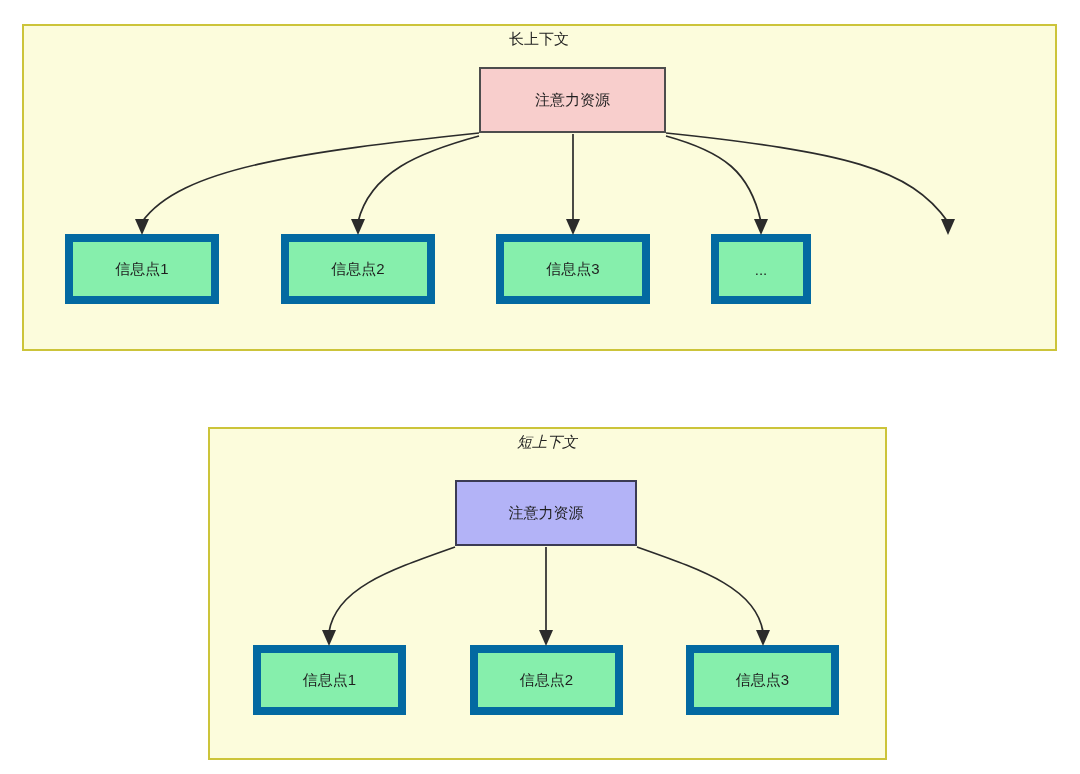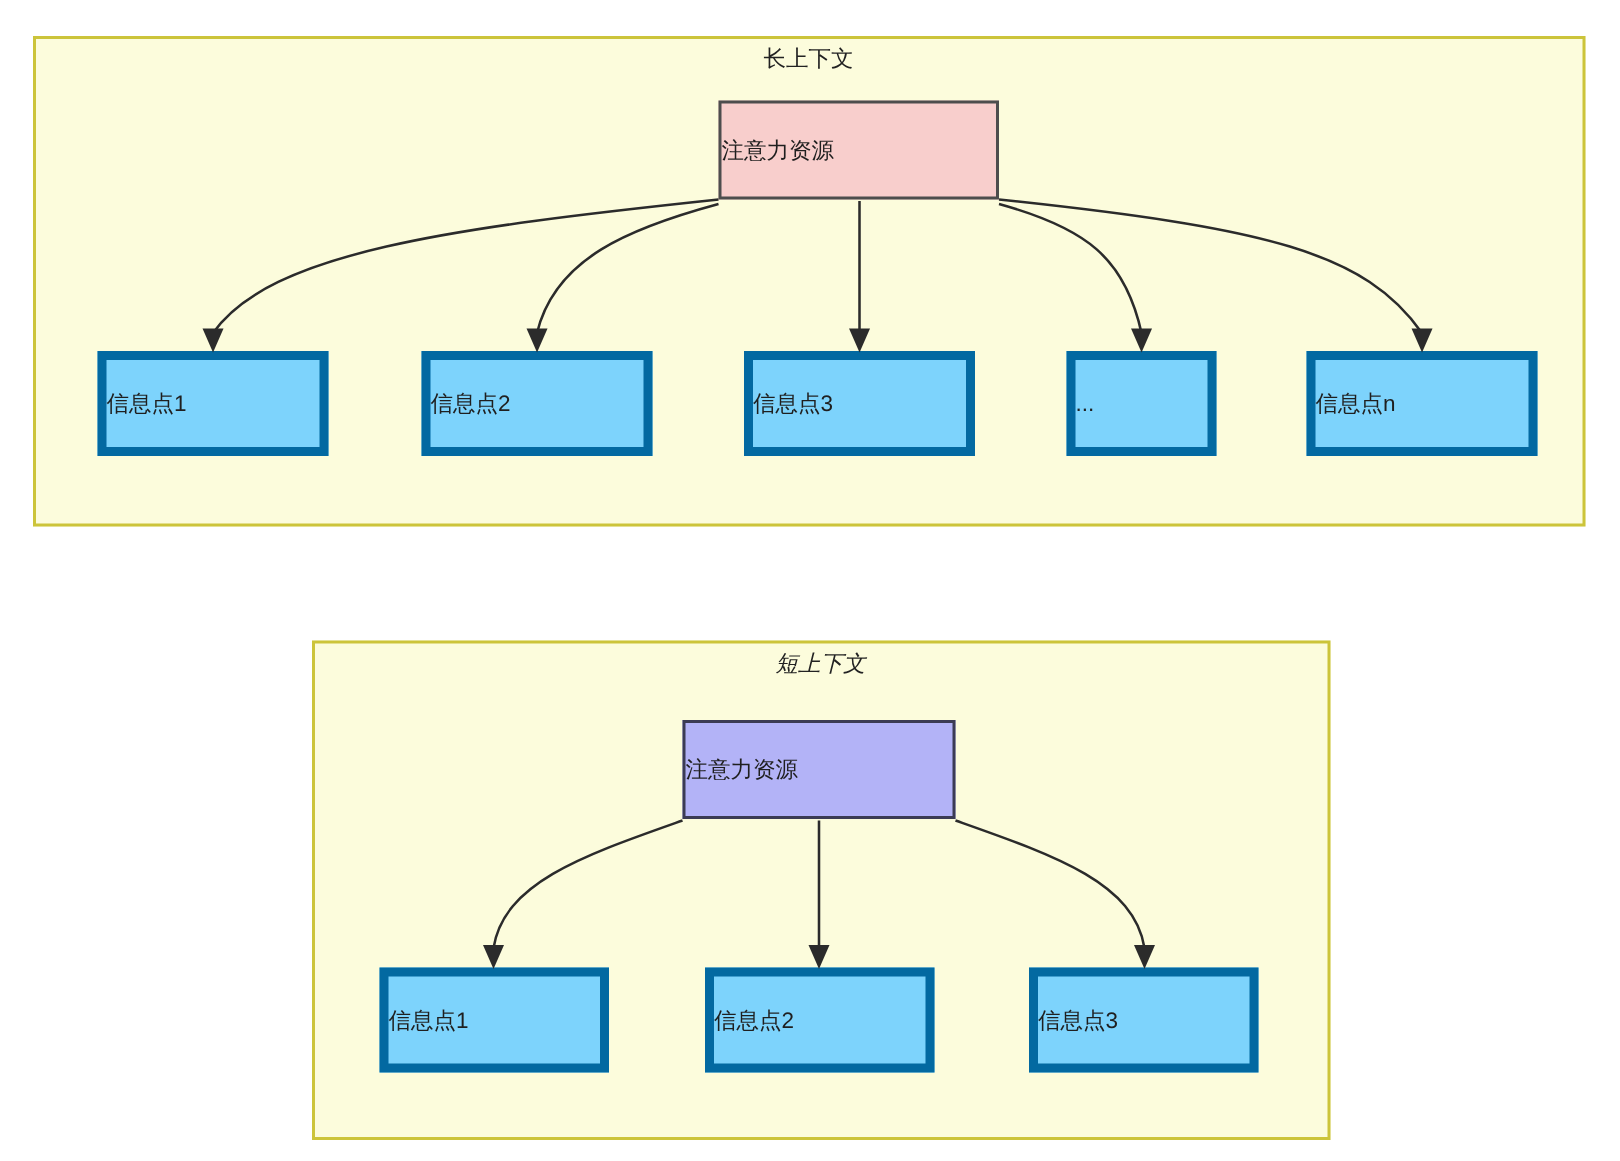--- a/index.html
+++ b/index.html
@@ -33,35 +33,36 @@
     color: #222222;
     text-align: center;
     white-space: nowrap;
     transform: translateX(-50%);
   }
   .node {
     position: absolute;
     box-sizing: border-box;
     display: flex;
     align-items: center;
+    justify-content: center;
     font-size: 15px;
     color: #1f1f1f;
     white-space: nowrap;
   }
   .node-root-long {
     background: #f8cecc;
     border: 2px solid #4d4d4d;
   }
   .node-root-short {
     background: #b3b3f7;
     border: 2px solid #3b3b54;
   }
   .node-info {
-    background: #7dd3fc;
-    border: 6px solid #0369a1;
+    background: #86efac;
+    border: 8px solid #0369a1;
   }
   svg.edges {
     position: absolute;
     left: 0;
     top: 0;
     width: 1080px;
     height: 774px;
     pointer-events: none;
     overflow: visible;
   }
@@ -91,23 +92,20 @@
     <span>信息点1</span>
   </div>
   <div class="node node-info" style="left:281px; top:234px; width:154px; height:70px;">
     <span>信息点2</span>
   </div>
   <div class="node node-info" style="left:496px; top:234px; width:154px; height:70px;">
     <span>信息点3</span>
   </div>
   <div class="node node-info" style="left:711px; top:234px; width:100px; height:70px;">
     <span>...</span>
-  </div>
-  <div class="node node-info" style="left:871px; top:234px; width:154px; height:70px;">
-    <span>信息点n</span>
   </div>
 
   <div class="group-box" style="left:208px; top:427px; width:679px; height:333px;"></div>
   <div class="group-title" style="left:547px; top:433px;font-style:italic;">短上下文</div>
 
   <div class="node node-root-short" style="left:455px; top:480px; width:182px; height:66px;">
     <span>注意力资源</span>
   </div>
 
   <div class="node node-info" style="left:253px; top:645px; width:153px; height:70px;">

